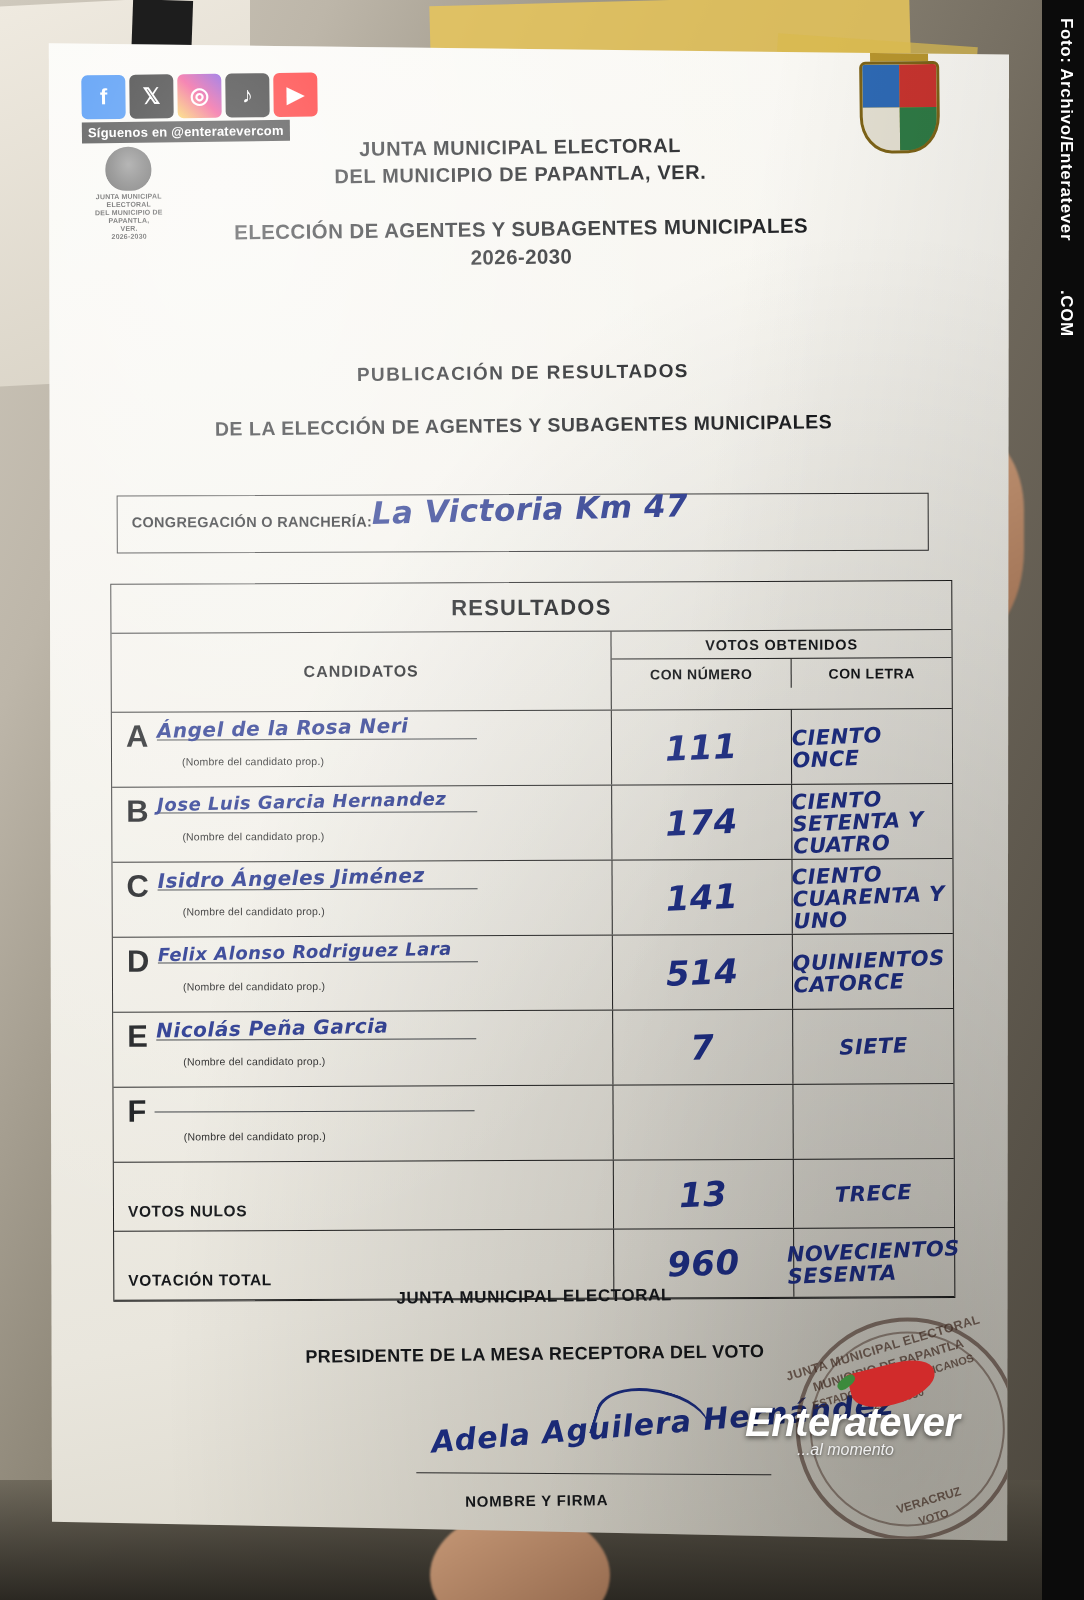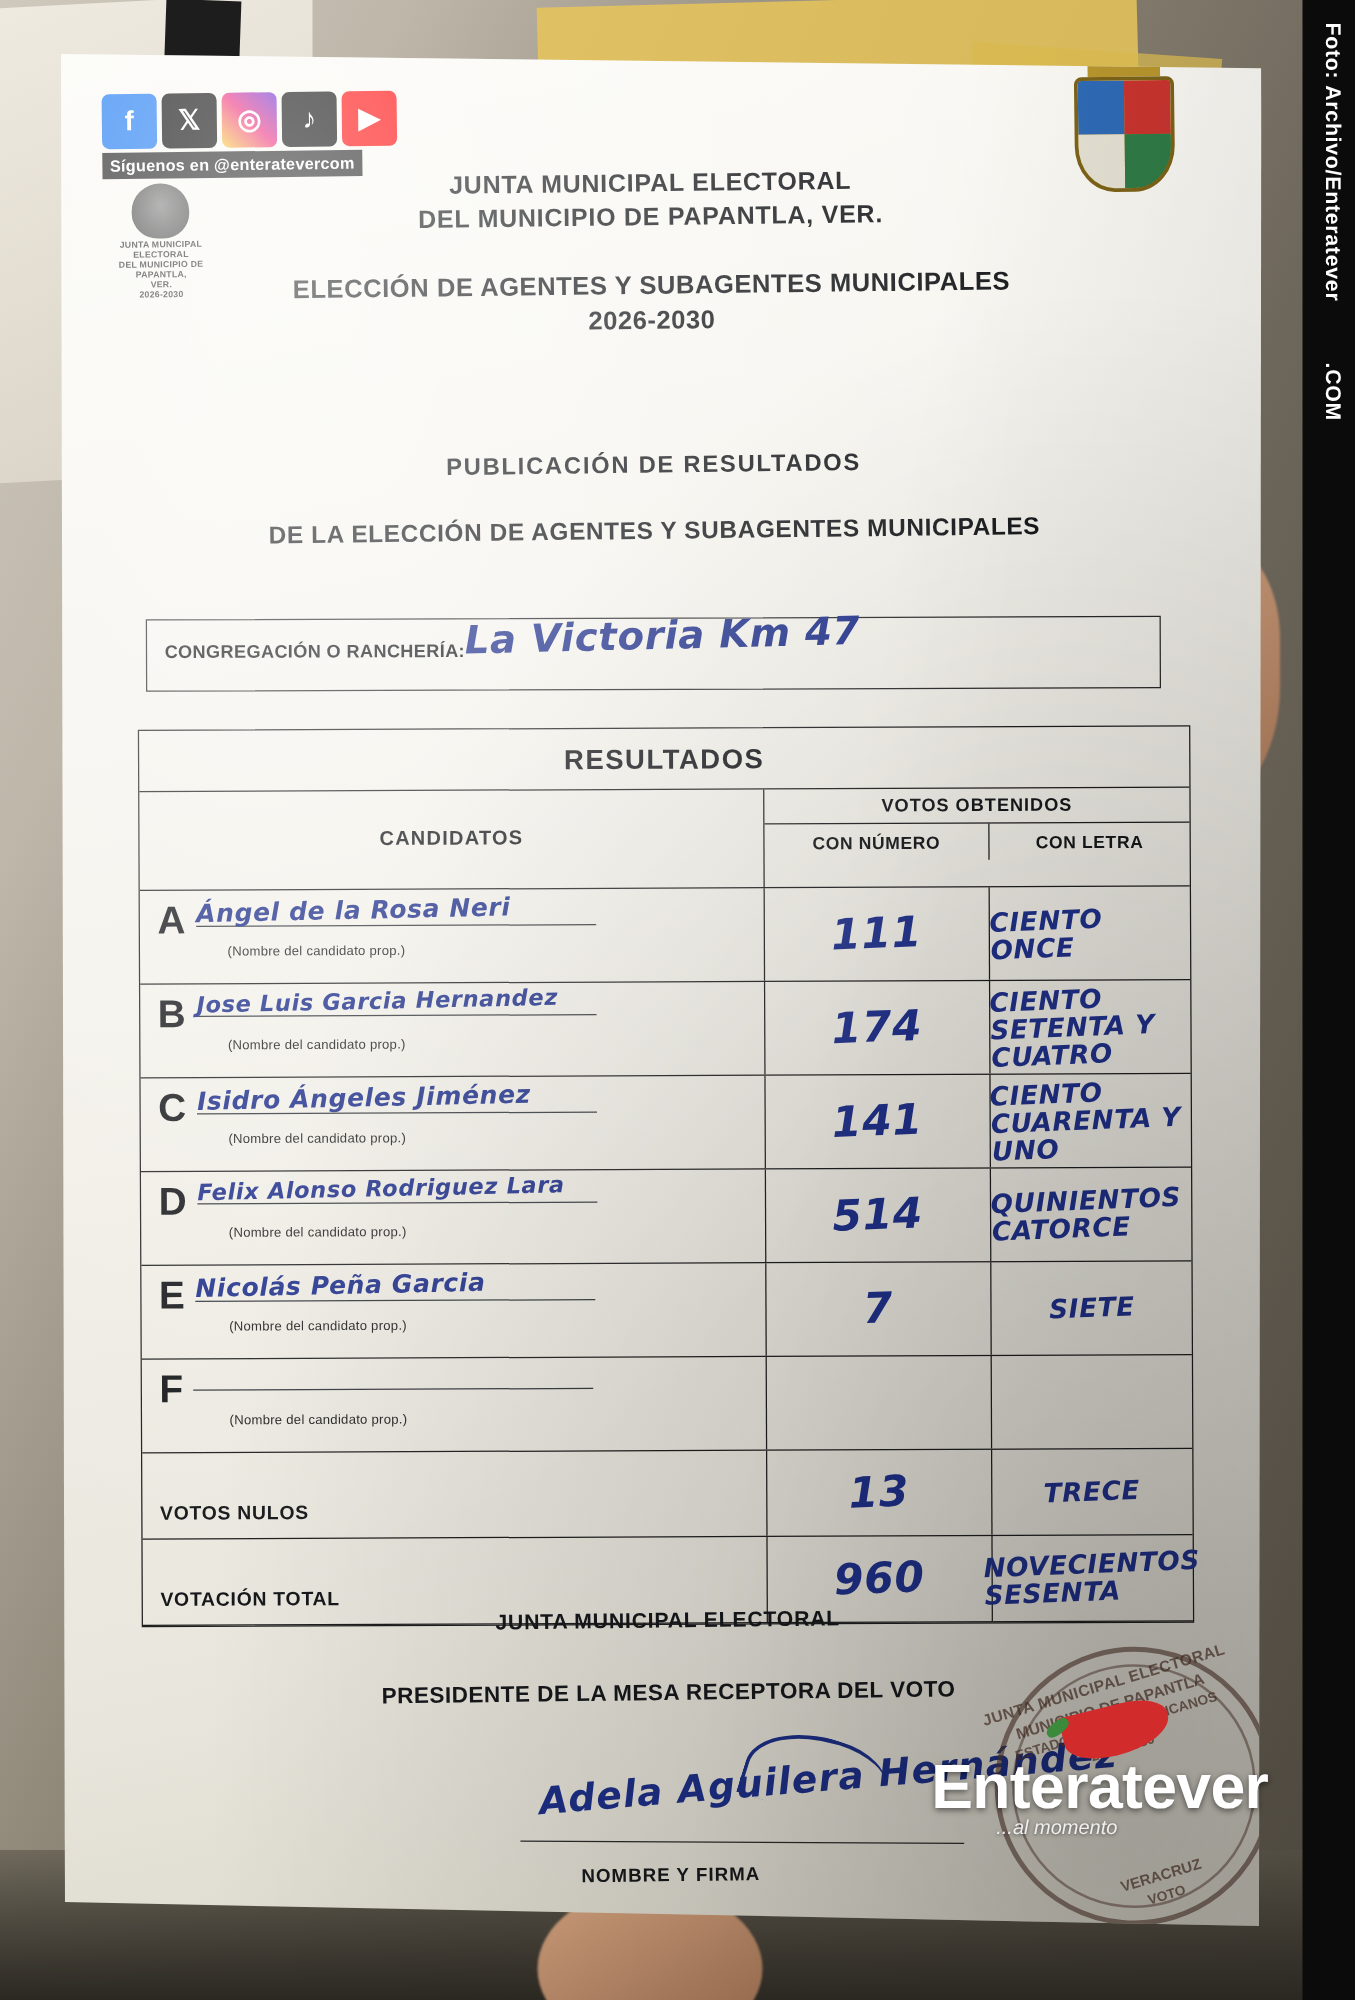--- a/index.html
+++ b/index.html
@@ -138,21 +138,21 @@
   .stamp .ring{position:absolute;inset:10px;border-radius:50%;border:2px solid rgba(86,58,46,.5);}
   .stamp .t1{position:absolute;left:0;right:0;top:16px;font-size:12.5px;letter-spacing:.4px;}
   .stamp .t2{position:absolute;left:0;right:0;top:34px;font-size:12.5px;}
   .stamp .t3{position:absolute;left:0;right:0;top:52px;font-size:11px;}
   .stamp .t4{position:absolute;left:0;right:0;top:70px;font-size:11px;}
   .stamp .tb{position:absolute;left:0;right:0;bottom:26px;font-size:12px;}
   .stamp .tb2{position:absolute;left:0;right:0;bottom:10px;font-size:11px;}
 
   
   .wm{position:absolute;left:745px;top:1400px;width:260px;color:#fff;text-align:left;}
-  .wm .name{font-size:50px;font-weight:bold;letter-spacing:-0.5px;text-shadow:0 2px 5px rgba(0,0,0,.55);}
+  .wm .name{font-size:40px;font-weight:bold;letter-spacing:-0.5px;text-shadow:0 2px 5px rgba(0,0,0,.55);font-style:italic;}
   .wm .slogan{font-size:16px;color:#efefef;font-style:italic;margin-left:52px;margin-top:-4px;
     text-shadow:0 1px 3px rgba(0,0,0,.55);}
   .wm .chili{position:absolute;left:105px;top:-36px;width:86px;height:40px;
     background:#d12b2b;border-radius:0 40% 55% 45%;transform:rotate(-14deg);}
   .wm .chili:after{content:"";position:absolute;left:-12px;top:2px;width:20px;height:10px;background:#3c8a3c;
     border-radius:40%;transform:rotate(-25deg);}
 
   
   .credit{position:absolute;right:0;top:0;width:42px;height:1600px;background:#0b0b0b;}
   .credit .vt{position:absolute;right:8px;top:18px;color:#fff;font-size:17px;font-weight:bold;

